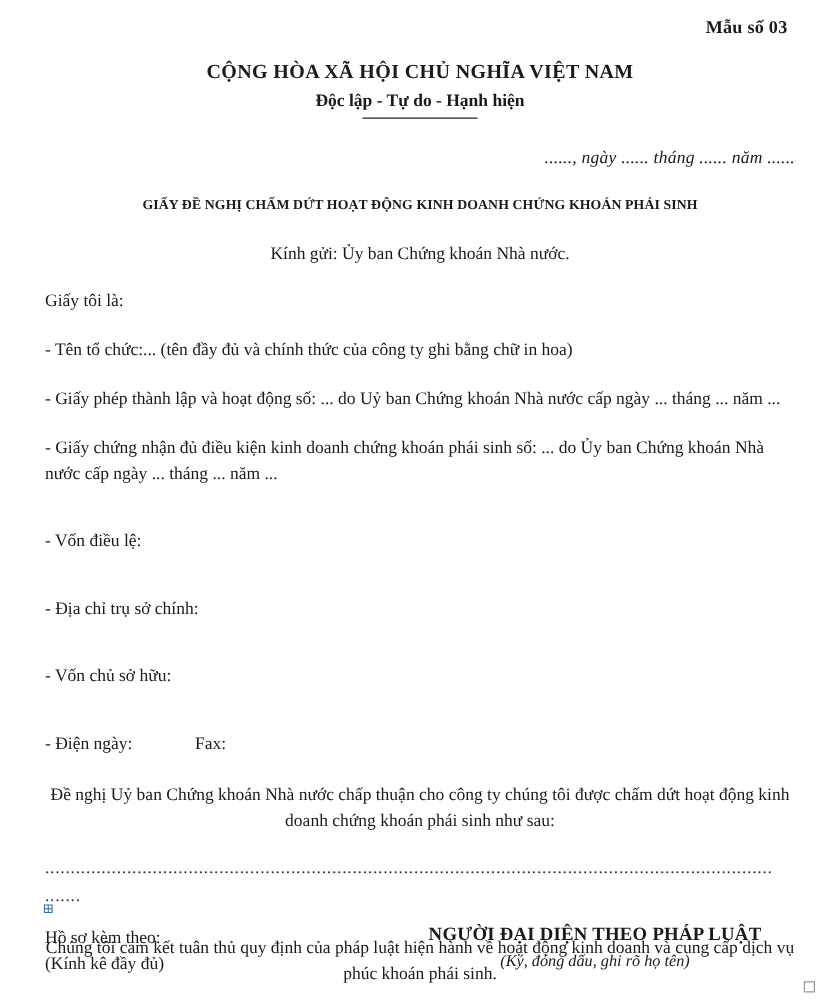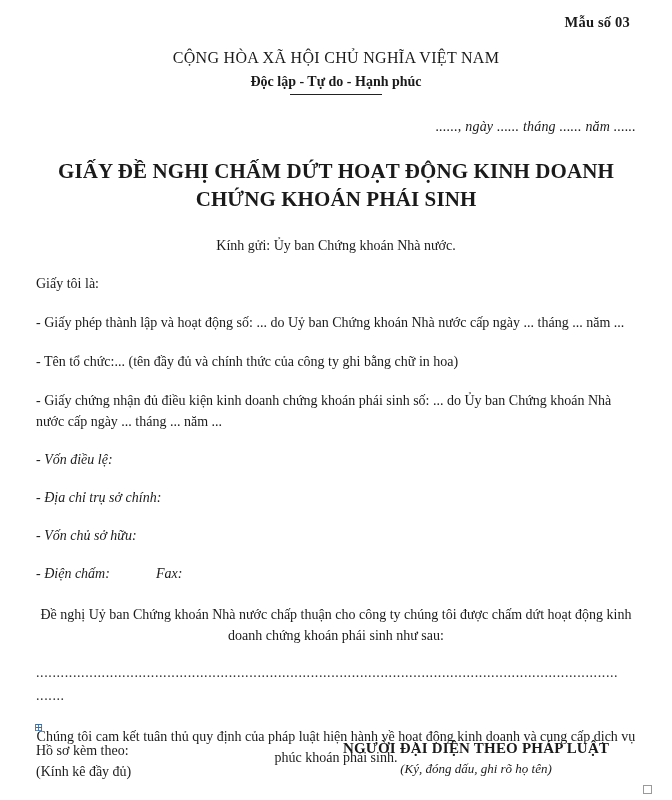--- a/index.html
+++ b/index.html
@@ -28,21 +28,21 @@
     font-size: 14.5px;
     letter-spacing: 0.2px;
     margin-top: 4px;
     margin-right: 6px;
   }
   .national-block {
     text-align: center;
     margin-top: 18px;
   }
   .nation-line {
-    font-weight: normal;
+    font-weight: bold;
     font-size: 16px;
     letter-spacing: 0.3px;
   }
   .motto-line {
     font-weight: bold;
     font-size: 14px;
     margin-top: 7px;
   }
   .rule {
     width: 92px;
@@ -53,21 +53,21 @@
   .date-line {
     text-align: right;
     font-style: italic;
     font-size: 14px;
     margin-top: 24px;
     letter-spacing: 0.2px;
   }
   .doc-title {
     text-align: center;
     font-weight: bold;
-    font-size: 21px;
+    font-size: 11px;
     margin-top: 22px;
     line-height: 1.35;
     letter-spacing: 0.1px;
     padding: 0 8px;
   }
   .recipient {
     text-align: center;
     font-size: 14px;
     margin-top: 24px;
   }
@@ -77,22 +77,21 @@
     margin-top: 20px;
     text-align: left;
   }
   .item {
     font-size: 14px;
     line-height: 1.5;
     margin-top: 18px;
     text-align: left;
   }
   .item.tight {
-    margin-top: 17px;
-    font-style: italic;
+    margin-top: 33px;
   }
   .para {
     font-size: 14px;
     line-height: 1.5;
     margin-top: 20px;
     text-align: center;
   }
   .dots-line {
     font-size: 14px;
     line-height: 1.5;
@@ -159,41 +158,41 @@
 </style>
 </head>
 <body>
 
 <div class="page">
 
   <div class="form-code">Mẫu số 03</div>
 
   <div class="national-block">
     <div class="nation-line">CỘNG HÒA XÃ HỘI CHỦ NGHĨA VIỆT NAM</div>
-    <div class="motto-line">Độc lập - Tự do - Hạnh phúc</div>
+    <div class="motto-line">Độc lập - Tự do - Hạnh hiện</div>
     <div class="rule"></div>
   </div>
 
   <div class="date-line">......, ngày ...... tháng ...... năm ......</div>
 
   <div class="doc-title">GIẤY ĐỀ NGHỊ CHẤM DỨT HOẠT ĐỘNG KINH DOANH CHỨNG KHOÁN PHÁI SINH</div>
 
   <div class="recipient">Kính gửi: Ủy ban Chứng khoán Nhà nước.</div>
 
   <div class="body-text">Giấy tôi là:</div>
 
+  <div class="item">- Tên tổ chức:... (tên đầy đủ và chính thức của công ty ghi bằng chữ in hoa)</div>
   <div class="item">- Giấy phép thành lập và hoạt động số: ... do Uỷ ban Chứng khoán Nhà nước cấp ngày ... tháng ... năm ...</div>
-  <div class="item">- Tên tổ chức:... (tên đầy đủ và chính thức của công ty ghi bằng chữ in hoa)</div>
   <div class="item">- Giấy chứng nhận đủ điều kiện kinh doanh chứng khoán phái sinh số: ... do Ủy ban Chứng khoán Nhà nước cấp ngày ... tháng ... năm ...</div>
   <div class="item tight">- Vốn điều lệ:</div>
   <div class="item tight">- Địa chỉ trụ sở chính:</div>
   <div class="item tight">- Vốn chủ sở hữu:</div>
 
   <div class="item tight">
-    <span class="tabstop">- Điện chấm:</span><span>Fax:</span>
+    <span class="tabstop">- Điện ngày:</span><span>Fax:</span>
   </div>
 
   <div class="para">Đề nghị Uỷ ban Chứng khoán Nhà nước chấp thuận cho công ty chúng tôi được chấm dứt hoạt động kinh doanh chứng khoán phái sinh như sau:</div>
 
   <div class="dots-line">..............................................................................................................................................</div>
   <div class="dots-line second">.......</div>
 
   <div class="para">Chúng tôi cam kết tuân thủ quy định của pháp luật hiện hành về hoạt động kinh doanh và cung cấp dịch vụ phúc khoán phái sinh.</div>
 
   <div class="anchor-mark">⊞</div>

